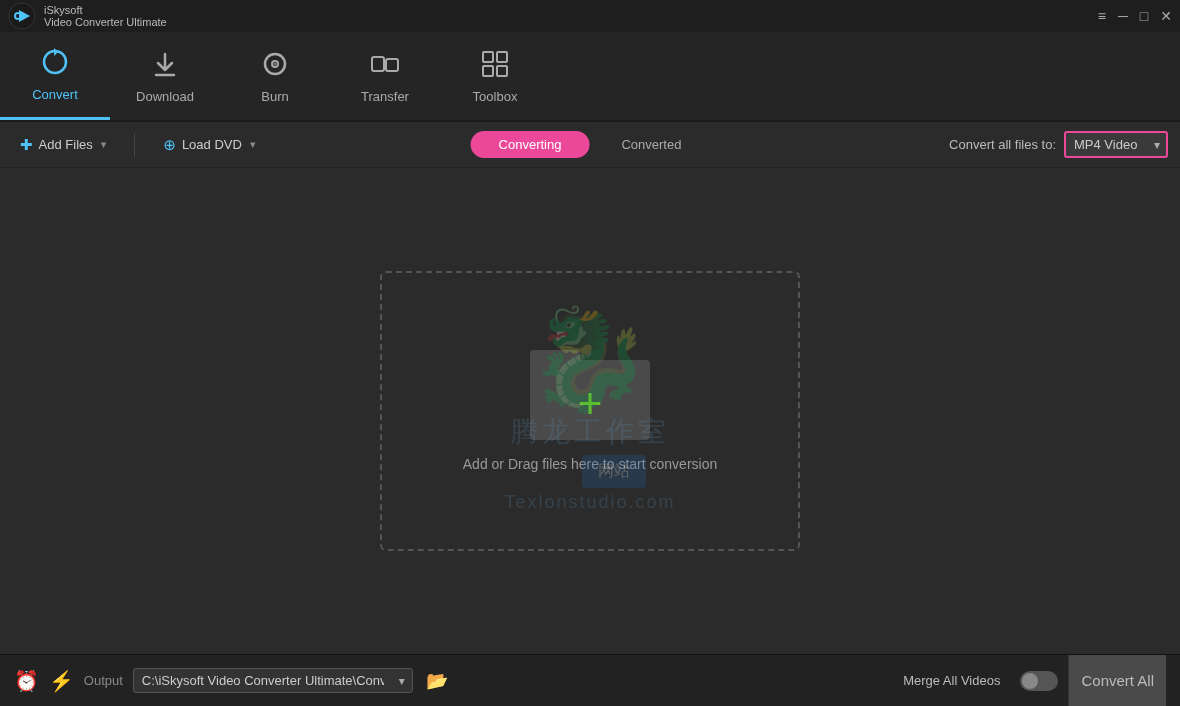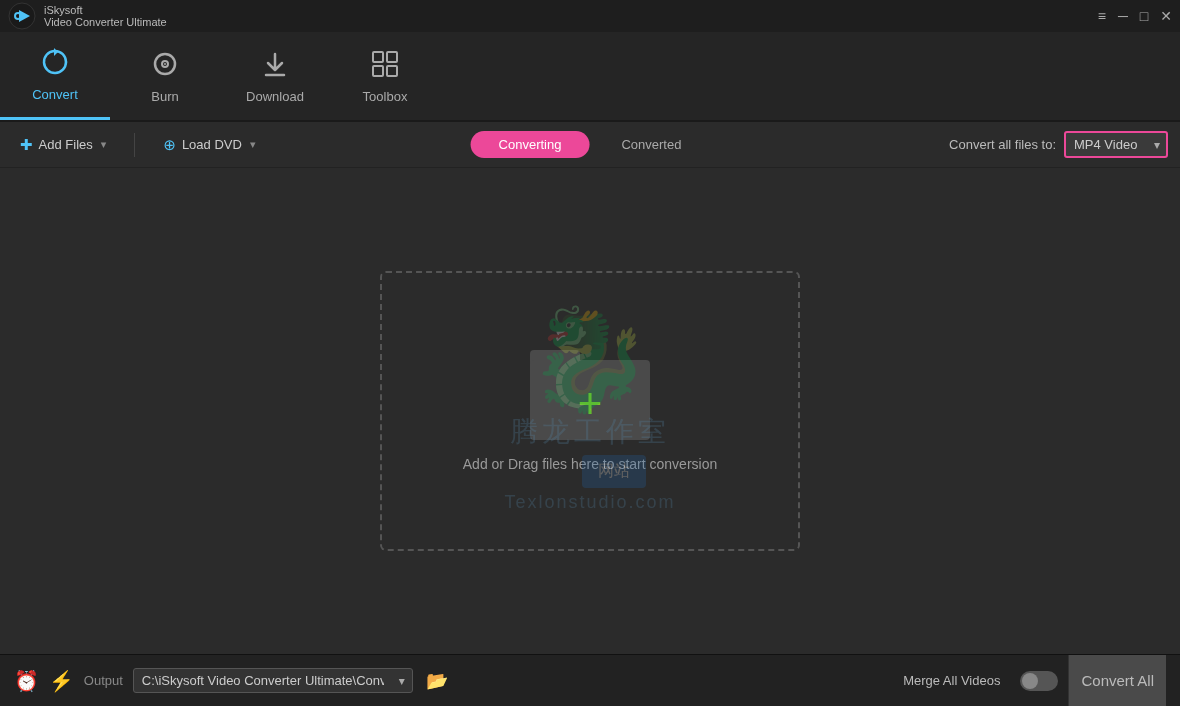--- a/index.html
+++ b/index.html
@@ -405,35 +405,45 @@
         <path d="M15 4 A11 11 0 0 1 26 15" stroke="#4fc3f7" stroke-width="2.5" fill="none" stroke-linecap="round"></path>
         <path d="M26 15 A11 11 0 1 1 14 4" stroke="#4fc3f7" stroke-width="2.5" fill="none" stroke-linecap="round"></path>
         <polygon points="14,1 18,5 14,9" fill="#4fc3f7"></polygon>
       </svg>
     </div>
     <span class="label">Convert</span>
   </div>
   <div class="toolbar-item">
     <div class="icon-wrap">
       <svg width="30" height="30" viewBox="0 0 30 30">
+        <path d="M15 5 L15 20 M8 14 L15 21 L22 14" stroke="#aaa" stroke-width="2.5" fill="none" stroke-linecap="round" stroke-linejoin="round"></path>
+        <line x1="6" y1="26" x2="24" y2="26" stroke="#aaa" stroke-width="2.5" stroke-linecap="round"></line>
+      </svg>
+    </div>
+    <span class="label">Download</span>
+  </div>
+  <div class="toolbar-item">
+    <div class="icon-wrap">
+      <svg width="30" height="30" viewBox="0 0 30 30">
         <circle cx="15" cy="15" r="10" stroke="#aaa" stroke-width="2.5" fill="none"></circle>
         <circle cx="15" cy="15" r="3" stroke="#aaa" stroke-width="2" fill="none"></circle>
         <circle cx="15" cy="15" r="1" fill="#aaa"></circle>
       </svg>
     </div>
     <span class="label">Burn</span>
   </div>
   <div class="toolbar-item">
     <div class="icon-wrap">
       <svg width="30" height="30" viewBox="0 0 30 30">
-        <path d="M15 5 L15 20 M8 14 L15 21 L22 14" stroke="#aaa" stroke-width="2.5" fill="none" stroke-linecap="round" stroke-linejoin="round"></path>
-        <line x1="6" y1="26" x2="24" y2="26" stroke="#aaa" stroke-width="2.5" stroke-linecap="round"></line>
+        <rect x="2" y="8" width="12" height="14" rx="2" stroke="#aaa" stroke-width="2" fill="none"></rect>
+        <rect x="16" y="10" width="12" height="12" rx="2" stroke="#aaa" stroke-width="2" fill="none"></rect>
+        <line x1="14" y1="15" x2="16" y2="15" stroke="#aaa" stroke-width="2"></line>
       </svg>
     </div>
-    <span class="label">Download</span>
+    <span class="label">Transfer</span>
   </div>
   <div class="toolbar-item">
     <div class="icon-wrap">
       <svg width="30" height="30" viewBox="0 0 30 30">
         <rect x="3" y="3" width="10" height="10" rx="1" stroke="#aaa" stroke-width="2" fill="none"></rect>
         <rect x="17" y="3" width="10" height="10" rx="1" stroke="#aaa" stroke-width="2" fill="none"></rect>
         <rect x="3" y="17" width="10" height="10" rx="1" stroke="#aaa" stroke-width="2" fill="none"></rect>
         <rect x="17" y="17" width="10" height="10" rx="1" stroke="#aaa" stroke-width="2" fill="none"></rect>
       </svg>
     </div>

